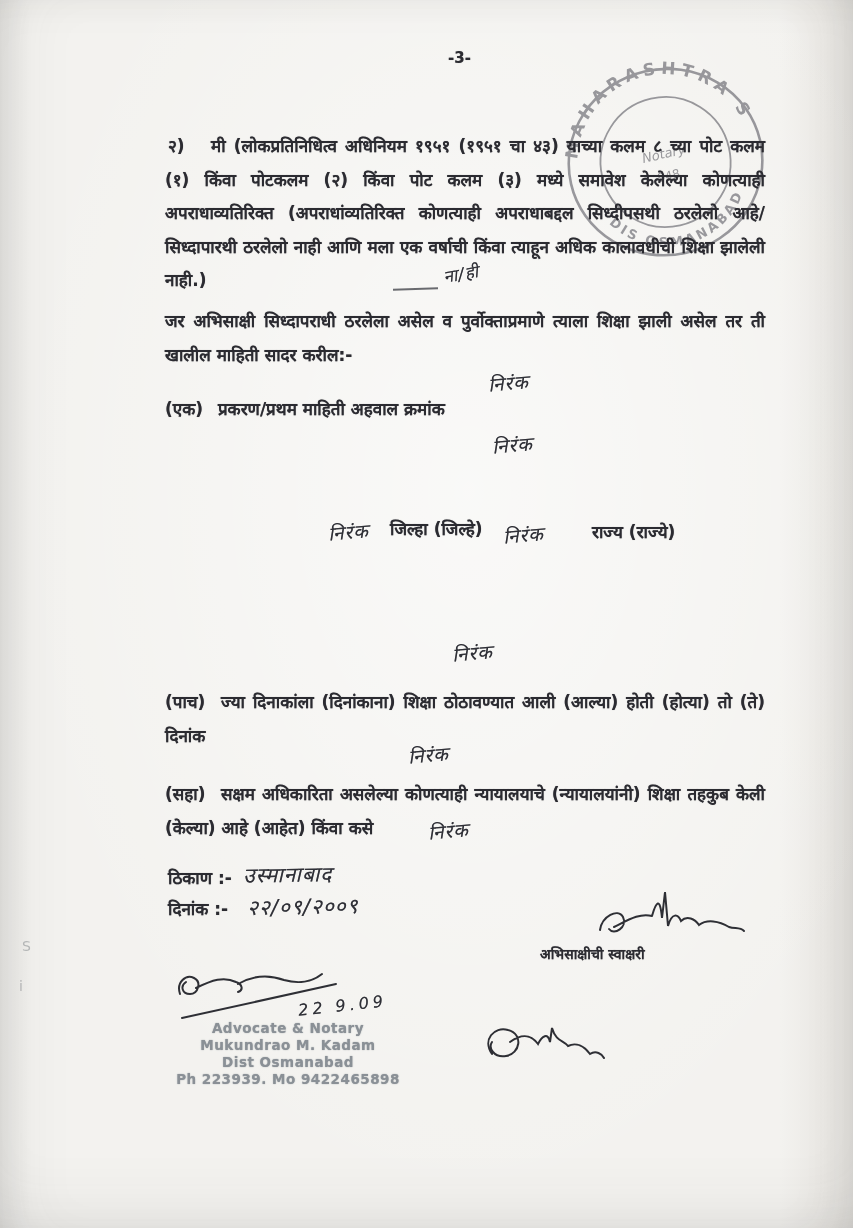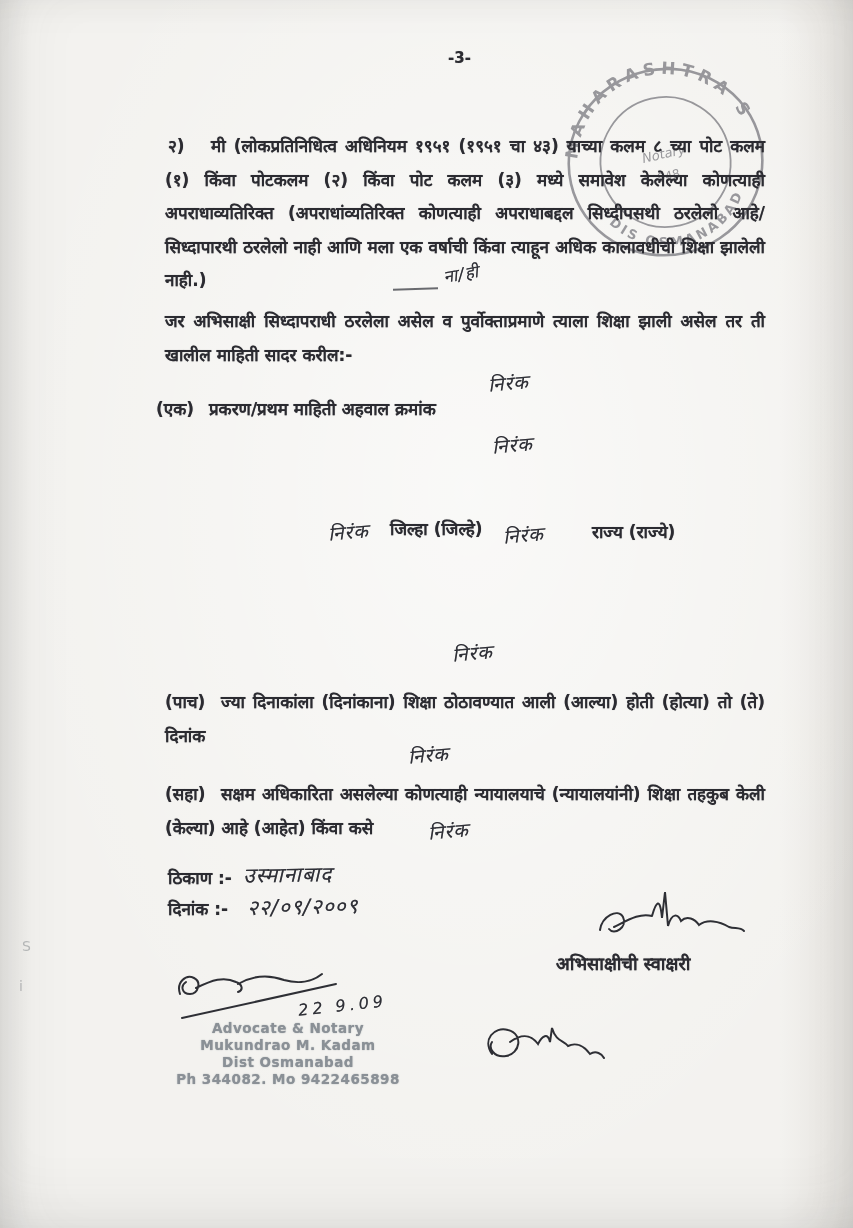--- a/index.html
+++ b/index.html
@@ -71,21 +71,21 @@
 
   <div class="abs dash" style="left:393px;top:288px;width:45px;"></div>
   <div class="abs hand hand-sm" style="left:443px;top:262px;transform:rotate(-10deg);">ना/ही</div>
 
   <div class="abs" style="left:165px;top:305px;width:600px;">
     <p class="para printed">जर अभिसाक्षी सिध्दापराधी ठरलेला असेल व पुर्वोक्ताप्रमाणे त्याला शिक्षा झाली असेल तर ती खालील माहिती सादर करील:-</p>
   </div>
 
   <div class="abs hand" style="left:488px;top:370px;">निरंक</div>
 
-  <div class="abs printed" style="left:156px;top:393px;white-space:nowrap;">
+  <div class="abs printed" style="left:165px;top:393px;white-space:nowrap;">
     <span>(एक)</span>
     <span style="margin-left:9px;">प्रकरण/प्रथम माहिती अहवाल क्रमांक</span>
   </div>
 
   <div class="abs hand" style="left:492px;top:432px;">निरंक</div>
 
 
   <div class="abs hand" style="left:328px;top:519px;">निरंक</div>
   <div class="abs printed" style="left:390px;top:513px;">जिल्हा (जिल्हे)</div>
   <div class="abs hand" style="left:503px;top:522px;">निरंक</div>
@@ -106,35 +106,35 @@
   <div class="abs hand" style="left:428px;top:818px;">निरंक</div>
 
   <div class="abs printed" style="left:168px;top:862px;">ठिकाण :-</div>
   <div class="abs hand" style="left:243px;top:860px;font-size:21px;transform:rotate(-1deg);">उस्मानाबाद</div>
   <div class="abs printed" style="left:168px;top:893px;">दिनांक :-</div>
   <div class="abs hand" style="left:247px;top:892px;font-size:21px;transform:rotate(-1deg);">२२/०९/२००९</div>
 
   <svg class="abs sig" style="left:592px;top:888px;" width="160" height="62" viewBox="0 0 160 62">
     <path d="M8,42 C10,28 26,20 31,29 C36,39 22,48 17,41 M22,39 C38,31 48,25 60,28 M60,28 C64,14 68,8 70,30 L73,4 L76,38 C80,24 86,26 89,33 C95,27 103,31 107,37 C115,31 127,33 137,39 C143,41 148,39 152,43"></path>
   </svg>
-  <div class="abs printed" style="left:556px;top:938px;font-size:18px;margin-top:9px;">अभिसाक्षीची स्वाक्षरी</div>
+  <div class="abs printed" style="left:540px;top:938px;font-size:14px;">अभिसाक्षीची स्वाक्षरी</div>
 
   <div class="abs faint" style="left:22px;top:938px;">S</div>
   <div class="abs faint" style="left:19px;top:978px;">i</div>
 
   <svg class="abs sig" style="left:168px;top:962px;" width="180" height="62" viewBox="0 0 180 62">
     <path d="M12,32 C8,20 18,12 26,16 C34,20 30,32 22,32 C14,32 12,24 18,20 M28,26 C44,18 56,14 68,20 C74,22 76,28 70,30 M70,22 C84,14 100,12 116,18 C130,22 144,20 154,12"></path>
     <path d="M14,56 L168,22" stroke-width="2.4"></path>
   </svg>
   <div class="abs hand" style="left:298px;top:996px;font-size:16px;transform:rotate(-6deg);letter-spacing:4px;">22 9.09</div>
 
   <div class="abs" style="left:158px;top:1020px;">
     <div class="stamp-line">Advocate &amp; Notary</div>
     <div class="stamp-line">Mukundrao M. Kadam</div>
     <div class="stamp-line">Dist Osmanabad</div>
-    <div class="stamp-line">Ph 344082. Mo 9422465898</div>
+    <div class="stamp-line">Ph 223939. Mo 9422465898</div>
   </div>
 
   <svg class="abs sig" style="left:478px;top:1016px;" width="130" height="64" viewBox="0 0 130 64">
     <path d="M14,38 C4,24 16,10 30,14 C46,18 42,38 28,40 C16,42 10,32 14,26 M32,26 C46,16 54,20 60,28 C64,20 70,16 72,26 L74,12 C78,26 86,24 90,30 C98,26 106,30 112,38 C118,34 124,38 126,42"></path>
   </svg>
 
 </div>
 
 </body></html>

